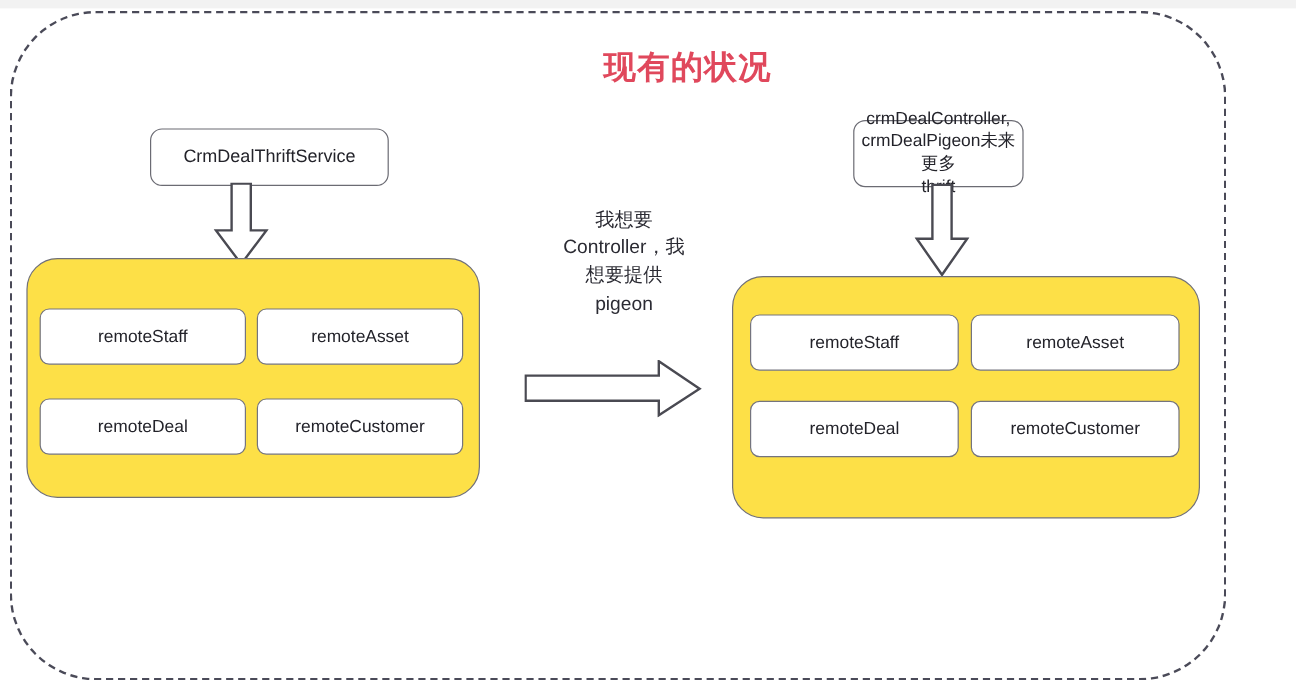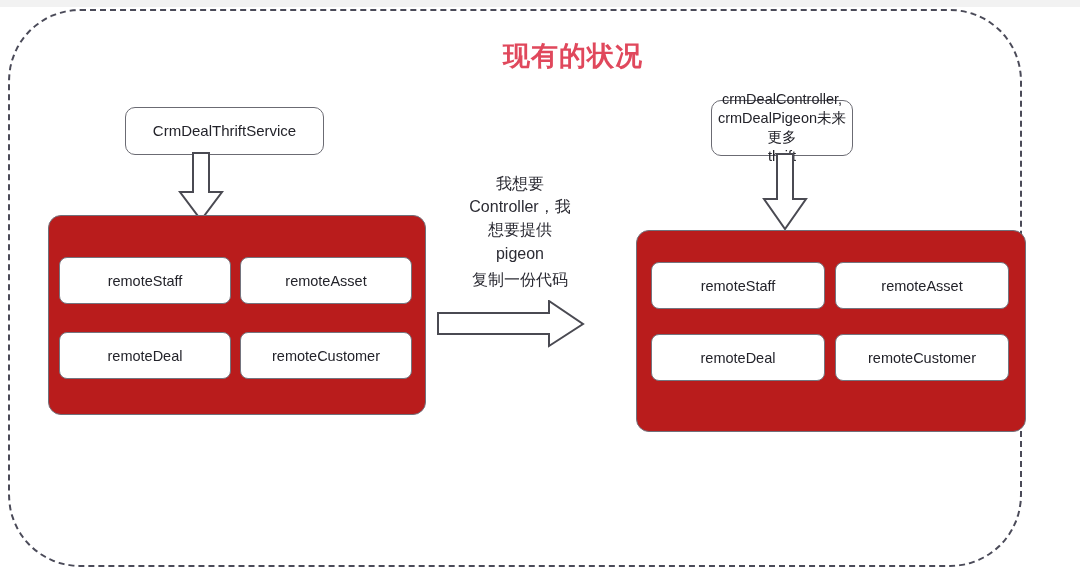--- a/index.html
+++ b/index.html
@@ -73,23 +73,22 @@
     width: 142px; height: 56px;
     border-radius: 10px;
     font-size: 14.5px;
     line-height: 1.3;
   }
   
   .group {
     position: absolute;
     box-sizing: border-box;
     border: 1px solid #70707a;
-    border-radius: 13px;
-    background: #b91c1c;
-    margin-left: 26px;
+    border-radius: 26px;
+    background: #fde047;
   }
   .group.left {
     left: 22px; top: 215px;
     width: 378px; height: 200px;
   }
   .group.right {
     left: 610px; top: 230px;
     width: 390px; height: 202px;
   }
   .cell {
@@ -171,21 +170,20 @@
     <div class="cell c1">remoteAsset</div>
     <div class="cell c2">remoteDeal</div>
     <div class="cell c3">remoteCustomer</div>
   </div>
 
   <div class="mid-text want">我想要
 Controller，我
 想要提供
 pigeon</div>
 
-  <div class="mid-text copy">复制一份代码</div>
 
   <div class="arrow arrow-right-mid">
     <svg width="148" height="48" viewBox="0 0 148 48">
       <path d="M1 13 L112 13 L112 1 L146 24 L112 46 L112 34 L1 34 Z"></path>
     </svg>
   </div>
 
   <div class="node svc-right">crmDealController,
 crmDealPigeon未来更多
 thrift</div>

